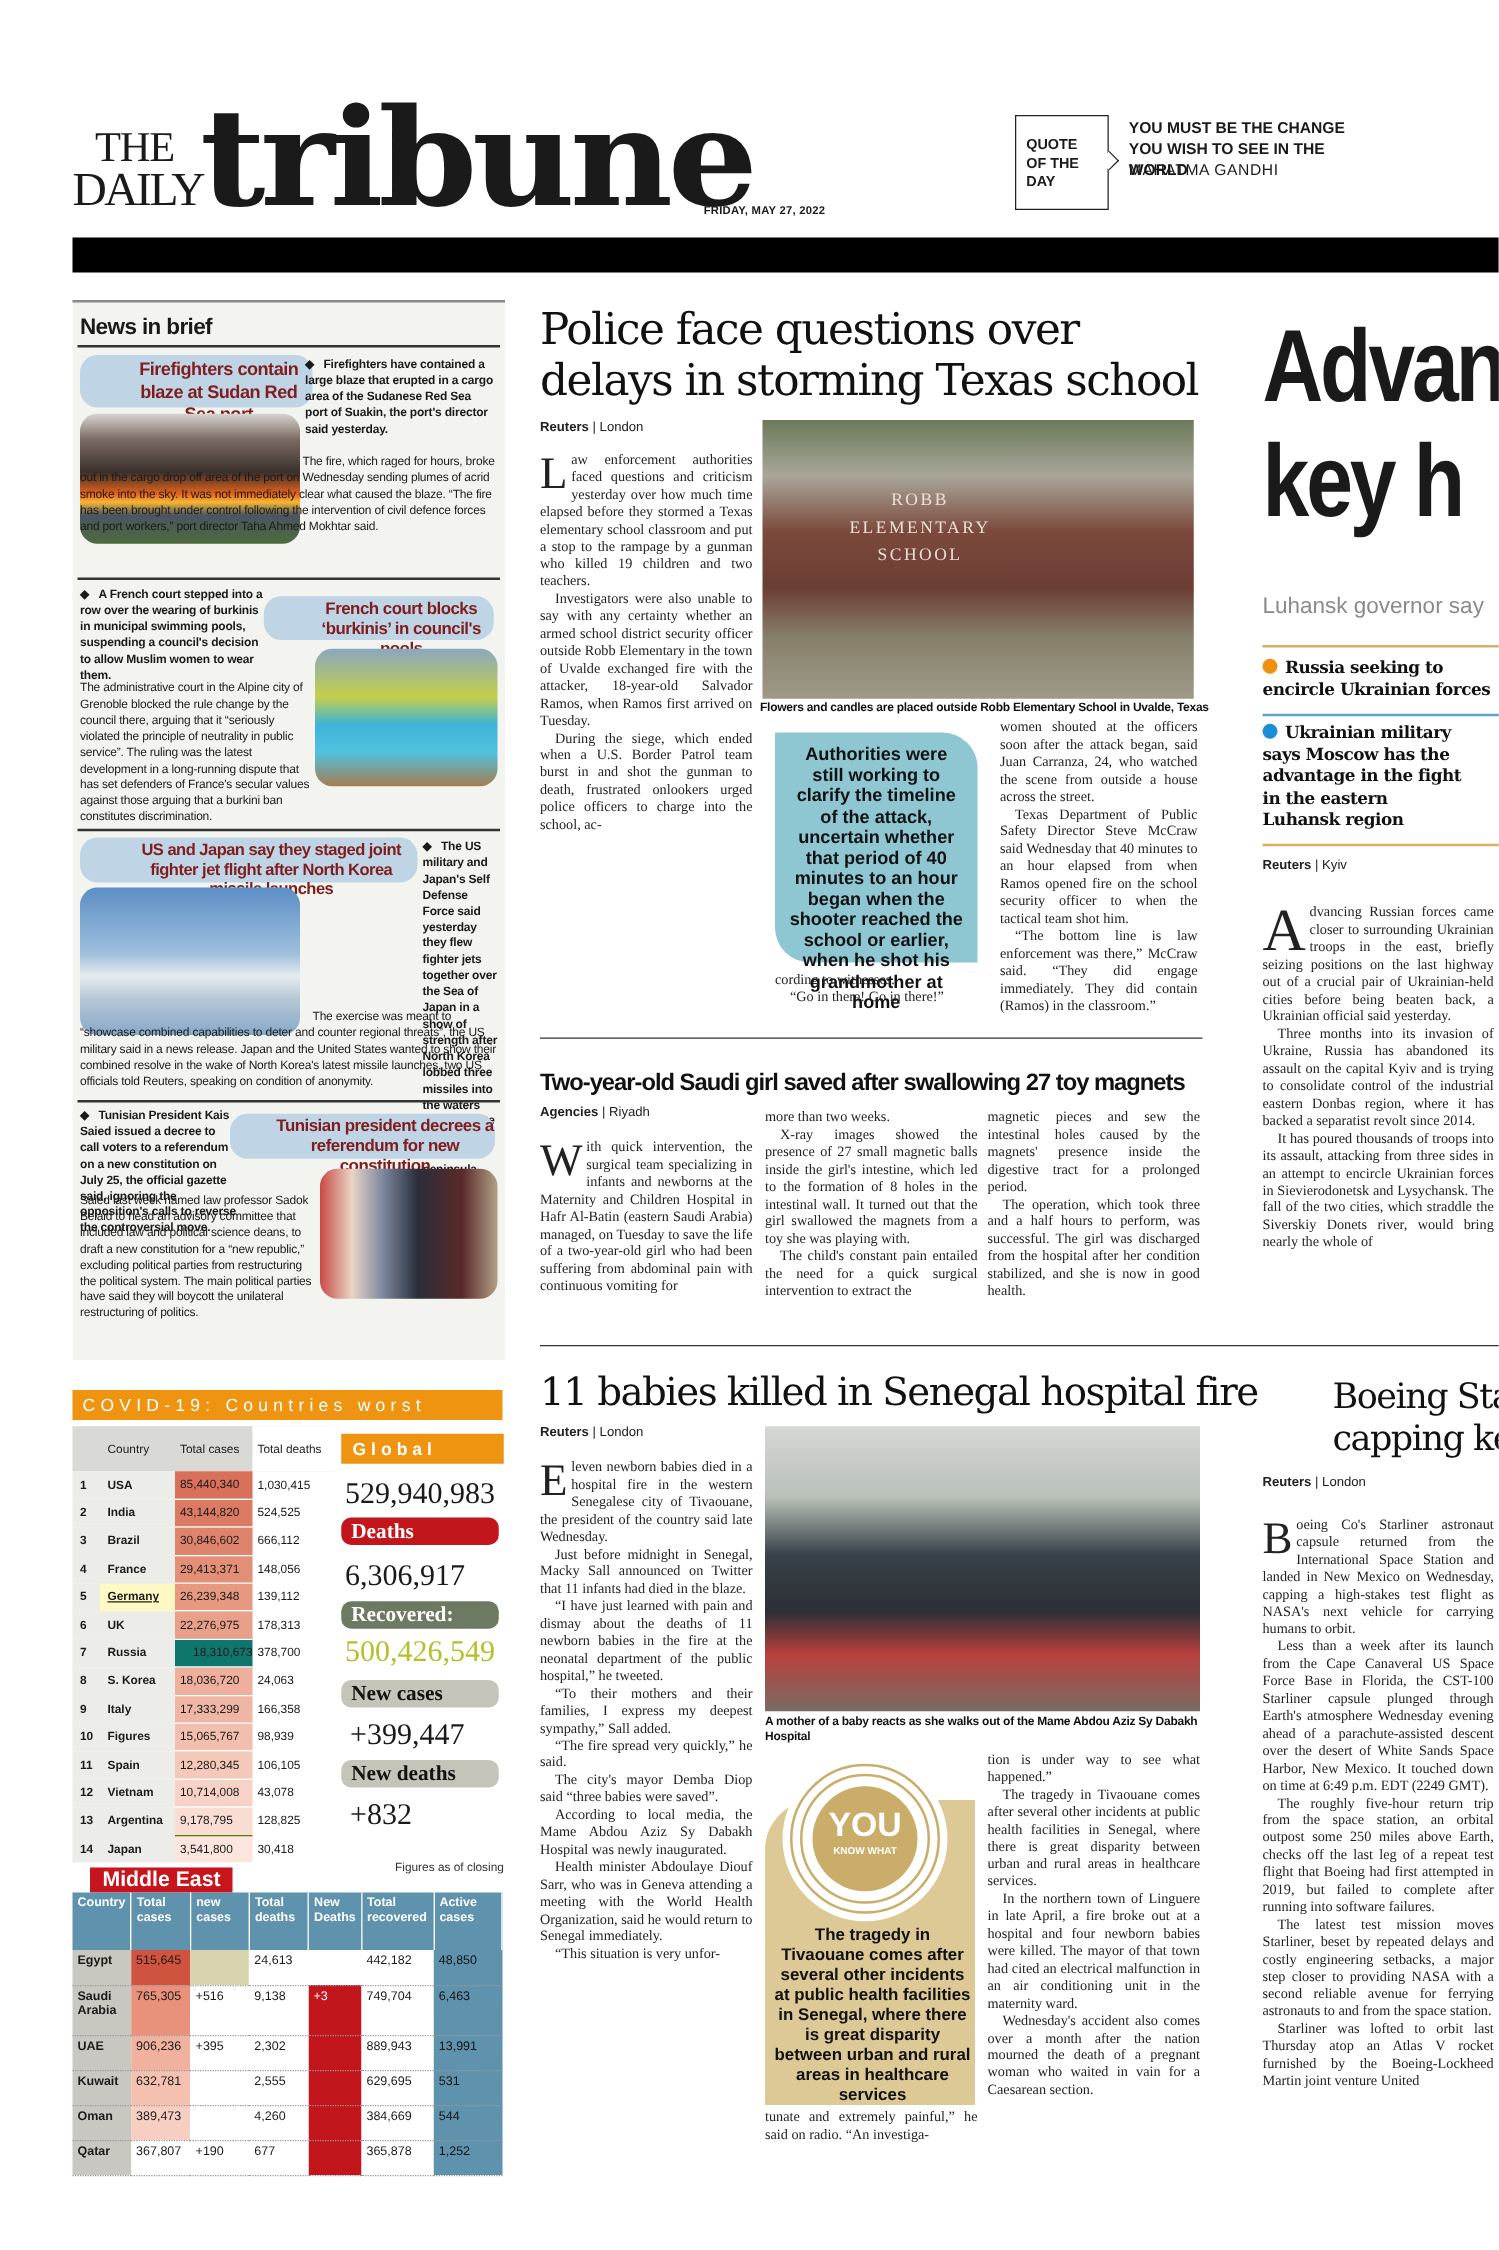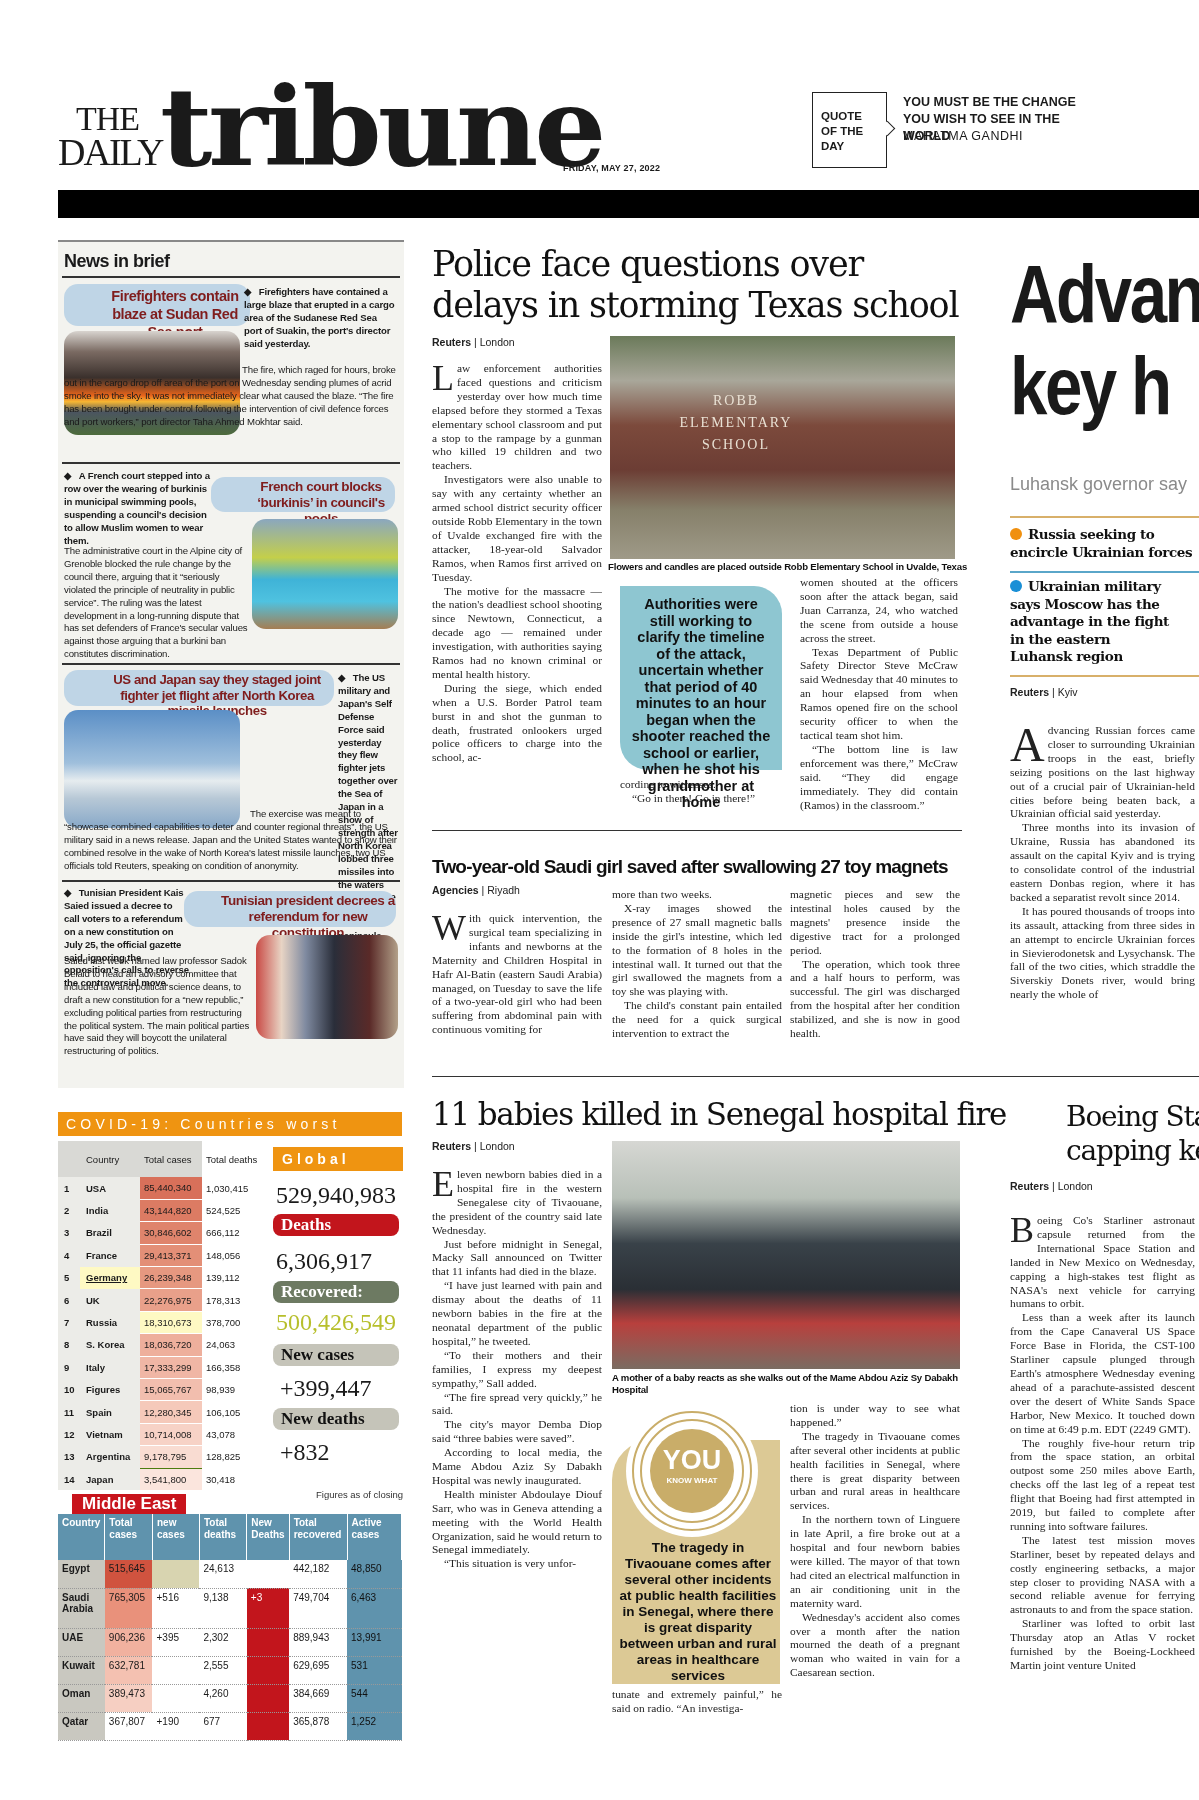--- a/index.html
+++ b/index.html
@@ -159,21 +159,21 @@
         </tr>
         <tr style="height: 22.4px;">
           <td style="background:#ecece8;padding-left:6px;font-weight:bold;">6</td>
           <td style="background:#ecece8;padding-left:6px;font-weight:bold;">UK</td>
           <td style="background:#e9a08a;padding-left:4px;border-bottom:1px solid #fff;">22,276,975</td>
           <td style="padding-left:4px;">178,313</td>
         </tr>
         <tr style="height: 22.4px;">
           <td style="background:#ecece8;padding-left:6px;font-weight:bold;">7</td>
           <td style="background:#ecece8;padding-left:6px;font-weight:bold;">Russia</td>
-          <td style="background:#fef9c3;padding-left:4px;border-bottom:1px solid #fff;">18,310,673</td>
+          <td style="background:#0f766e;padding-left:4px;border-bottom:1px solid #fff;text-align:right;">18,310,673</td>
           <td style="padding-left:4px;">378,700</td>
         </tr>
         <tr style="height: 22.4px;">
           <td style="background:#ecece8;padding-left:6px;font-weight:bold;">8</td>
           <td style="background:#ecece8;padding-left:6px;font-weight:bold;">S. Korea</td>
           <td style="background:#eeaf9c;padding-left:4px;border-bottom:1px solid #fff;">18,036,720</td>
           <td style="padding-left:4px;">24,063</td>
         </tr>
         <tr style="height: 22.4px;">
           <td style="background:#ecece8;padding-left:6px;font-weight:bold;">9</td>
@@ -303,21 +303,20 @@
 <div class="abs headline" style="left:432px;top:244px;width:545px;font-size:35px;line-height:41px;">Police face questions over delays in storming Texas school</div>
 <div class="abs byline" style="left:432px;top:336px;"><b>Reuters</b> | <span>London</span></div>
 <div class="abs" style="left:610px;top:336px;width:345px;height:223px;background:linear-gradient(180deg,#6b7a5a 0%,#a9a79a 20%,#7c4a3c 40%,#6c3d34 60%,#86806a 78%,#9f9a88 100%);">
   <div style="position:absolute;left:66px;top:54px;width:120px;color:#e9e1d4;font-family:'Liberation Serif',serif;font-size:14px;line-height:22px;text-align:center;letter-spacing:2px;">ROBB ELEMENTARY SCHOOL</div>
 </div>
 <div class="abs caption" style="left:608px;top:561px;width:360px;white-space:nowrap;">Flowers and candles are placed outside Robb Elementary School in Uvalde, Texas</div>
 
 <div class="abs col" style="left:432px;top:362px;width:170px;">
   <p class="first"><span class="dropcap">L</span><span id="texas-p1">aw enforcement authorities faced questions and criticism yesterday over how much time elapsed before they stormed a Texas elementary school classroom and put a stop to the rampage by a gunman who killed 19 children and two teachers.</span></p>
   <p>Investigators were also unable to say with any certainty whether an armed school district security officer outside Robb Elementary in the town of Uvalde exchanged fire with the attacker, 18-year-old Salvador Ramos, when Ramos first arrived on Tuesday.</p>
-  <p>The motive for the massacre — the nation's deadliest school shooting since Newtown, Connecticut, a decade ago — remained under investigation, with authorities saying Ramos had no known criminal or mental health history.</p>
   <p>During the siege, which ended when a U.S. Border Patrol team burst in and shot the gunman to death, frustrated onlookers urged police officers to charge into the school, ac-</p>
 </div>
 <div class="abs pull" style="left:620px;top:586px;width:162px;height:184px;">Authorities were still working to clarify the timeline of the attack, uncertain whether that period of 40 minutes to an hour began when the shooter reached the school or earlier, when he shot his grandmother at home</div>
 <div class="abs col" style="left:620px;top:778px;width:170px;">
   <p class="first">cording to witnesses.</p>
   <p>“Go in there! Go in there!”</p>
 </div>
 <div class="abs col" style="left:800px;top:576px;width:158px;">
   <p class="first">women shouted at the officers soon after the attack began, said Juan Carranza, 24, who watched the scene from outside a house across the street.</p>
   <p>Texas Department of Public Safety Director Steve McCraw said Wednesday that 40 minutes to an hour elapsed from when Ramos opened fire on the school security officer to when the tactical team shot him.</p>

